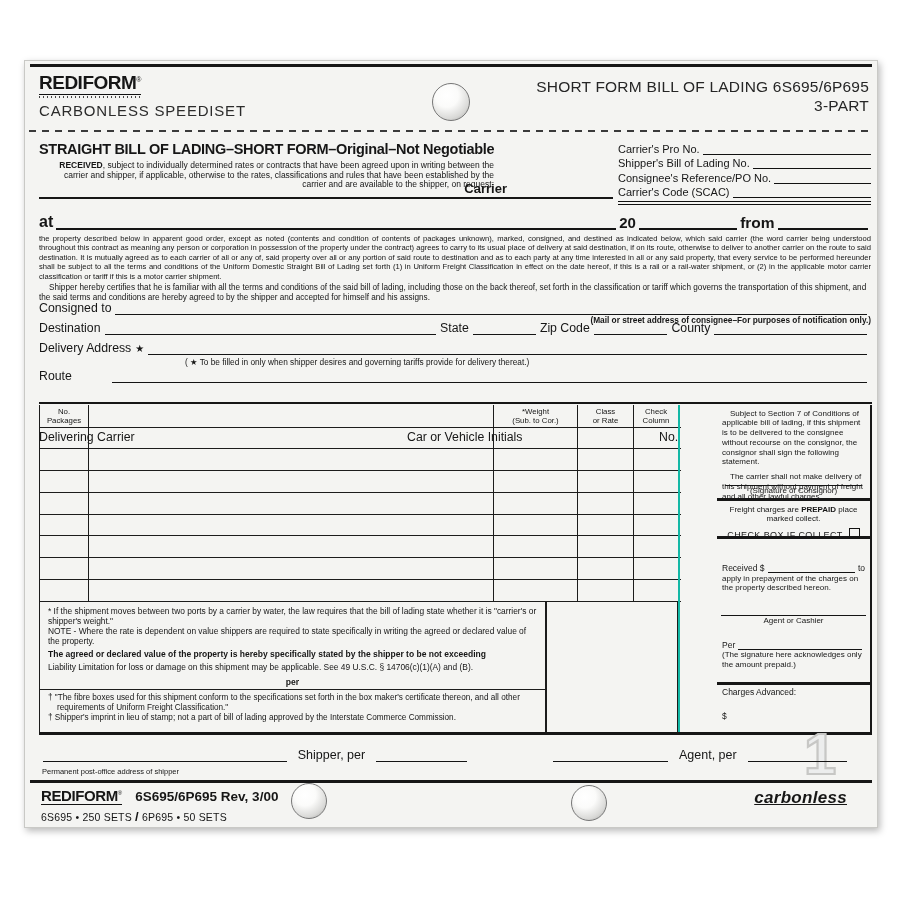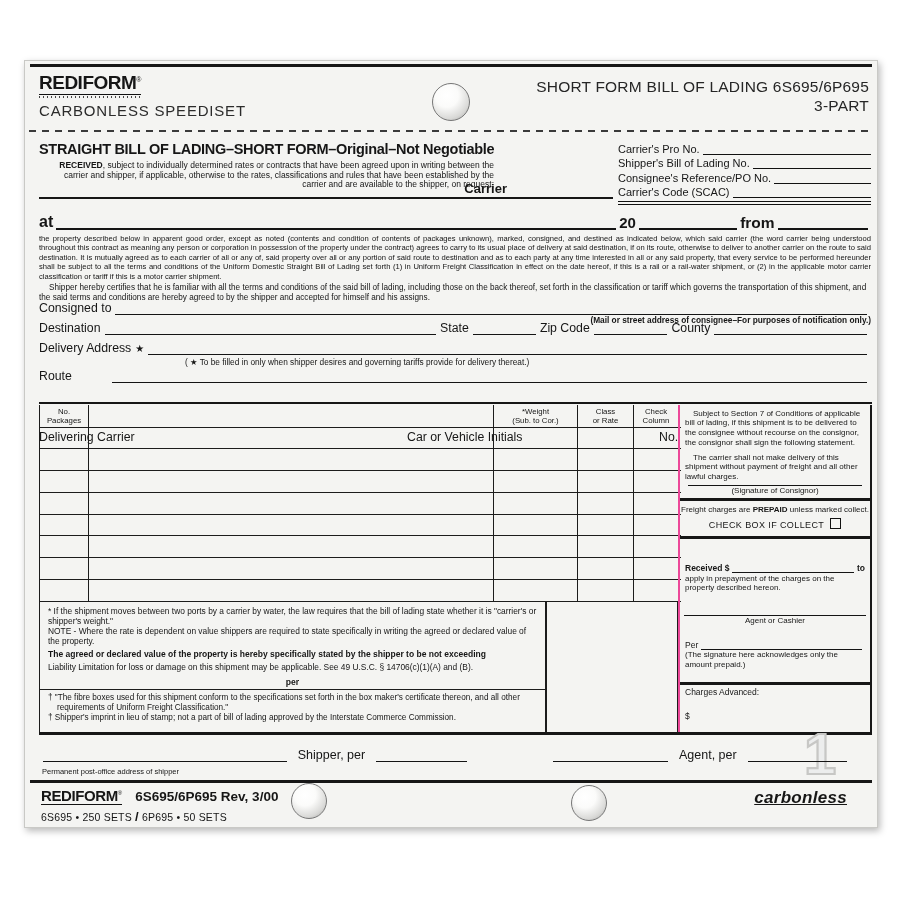--- a/index.html
+++ b/index.html
@@ -40,21 +40,21 @@
   .colhdr{font-size:12.3px;}
   
   .btable{border-left:1.5px solid #1c1c1c;}
   .t-hrow,.t-row{display:flex;box-sizing:border-box;border-bottom:1.5px solid #1c1c1c;}
   .t-hrow{height:23px;}
   .t-row{height:21.8px;}
   .t-cell{box-sizing:border-box;border-right:1.5px solid #1c1c1c;height:100%;
     display:flex;flex-direction:column;justify-content:center;align-items:center;
     font-size:7.8px;line-height:9px;text-align:center;}
   
-  .rcol{box-sizing:border-box;border-left:2px solid #ec4899;border-right:2.5px solid #161616;}
+  .rcol{box-sizing:border-box;border-left:2px solid #14b8a6;border-right:2.5px solid #161616;padding-left:37px;}
   .rbox{box-sizing:border-box;border-bottom:3px solid #161616;position:relative;overflow:hidden;}
   .rtxt{font-size:8px;line-height:9.8px;}
   .indent{text-indent:8px;}
   .sigline{border-top:1.2px solid #141414;margin:0 4px;}
   .ctr{text-align:center;}
   .chk{display:inline-block;width:9px;height:9px;border:1.5px solid #111;vertical-align:-1px;margin-left:6px;}
   .rfill{flex:1;border-bottom:1.3px solid #141414;margin:0 3px;}
   
   .nbox{box-sizing:border-box;border-left:1.5px solid #1c1c1c;border-right:2px solid #1c1c1c;}
   .nupper{font-size:8.4px;line-height:10px;padding:4px 8px 0 8px;}
@@ -246,25 +246,25 @@
   <div class="abs rcol" style="left:653px;top:343.5px;width:194px;height:327px;">
     <div class="rbox" style="height:96px;">
       <div class="rtxt indent" style="padding:4px 5px 0 5px;">Subject to Section 7 of Conditions of applicable bill of lading, if this shipment is to be delivered to the consignee without recourse on the consignor,  the consignor shall sign the following statement.</div>
       <div class="rtxt indent" style="padding:5px 5px 0 5px;">The carrier shall not make delivery of this shipment without payment of freight and all other lawful charges.</div>
       <div class="abs" style="left:4px;right:4px;bottom:2px;">
         <div class="sigline"></div>
         <div class="rtxt ctr">(Signature of Consignor)</div>
       </div>
     </div>
     <div class="rbox" style="height:38px;">
-      <div class="rtxt ctr" style="padding-top:4px;"><span>Freight charges are </span><b>PREPAID</b><span> unless marked collect.</span></div>
+      <div class="rtxt ctr" style="padding-top:4px;"><span>Freight charges are </span><b>PREPAID</b><span> place marked collect.</span></div>
       <div class="ctr" style="font-size:9px;letter-spacing:.4px;margin-top:4px;"><span>CHECK BOX IF COLLECT</span><span class="chk"></span></div>
     </div>
     <div class="rbox" style="height:146px;">
-      <div class="f-row" style="margin:24px 5px 0 5px;font-size:8.5px;font-weight:bold;">
+      <div class="f-row" style="margin:24px 5px 0 5px;font-size:8.5px;">
         <span>Received $</span>
         <span class="rfill"></span>
         <span>to</span>
       </div>
       <div class="rtxt" style="padding:1px 5px 0 5px;">apply in prepayment of the charges on the property described hereon.</div>
       <div class="sigline" style="margin-top:22px;"></div>
       <div class="rtxt ctr">Agent or Cashier</div>
       <div class="f-row" style="margin:14px 5px 0 5px;font-size:8.5px;">
         <span>Per</span>
         <span class="rfill"></span>

